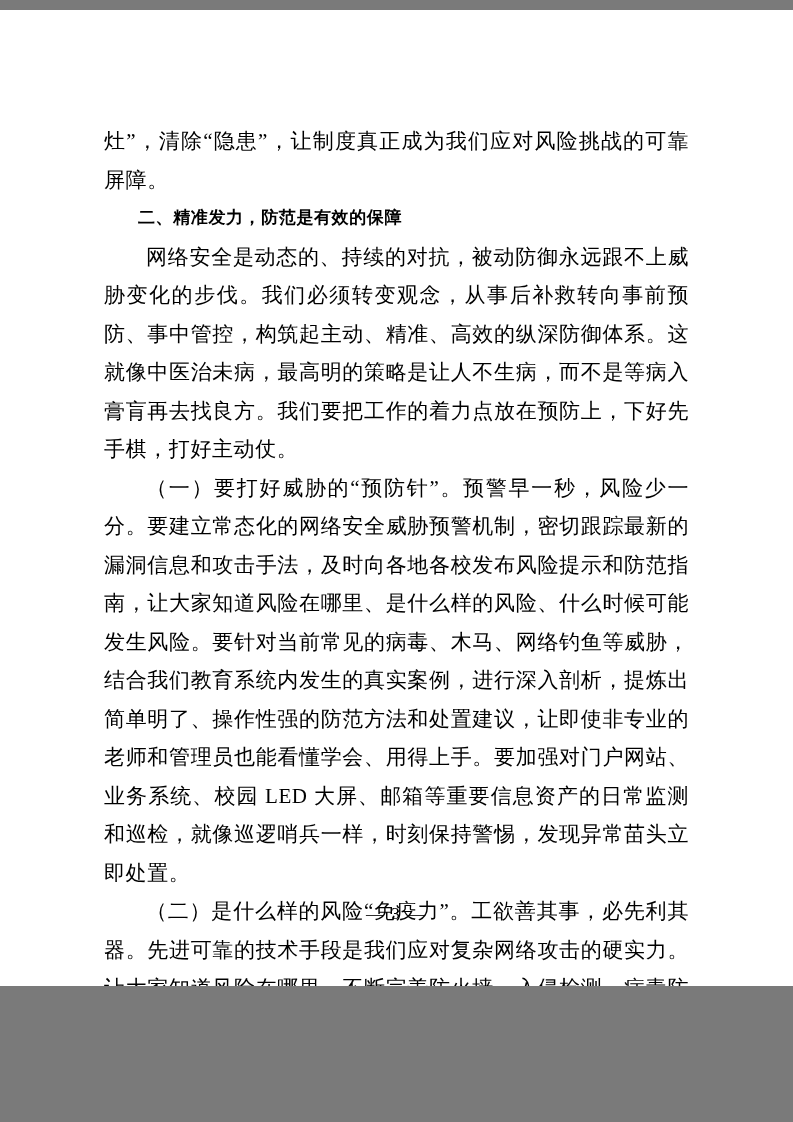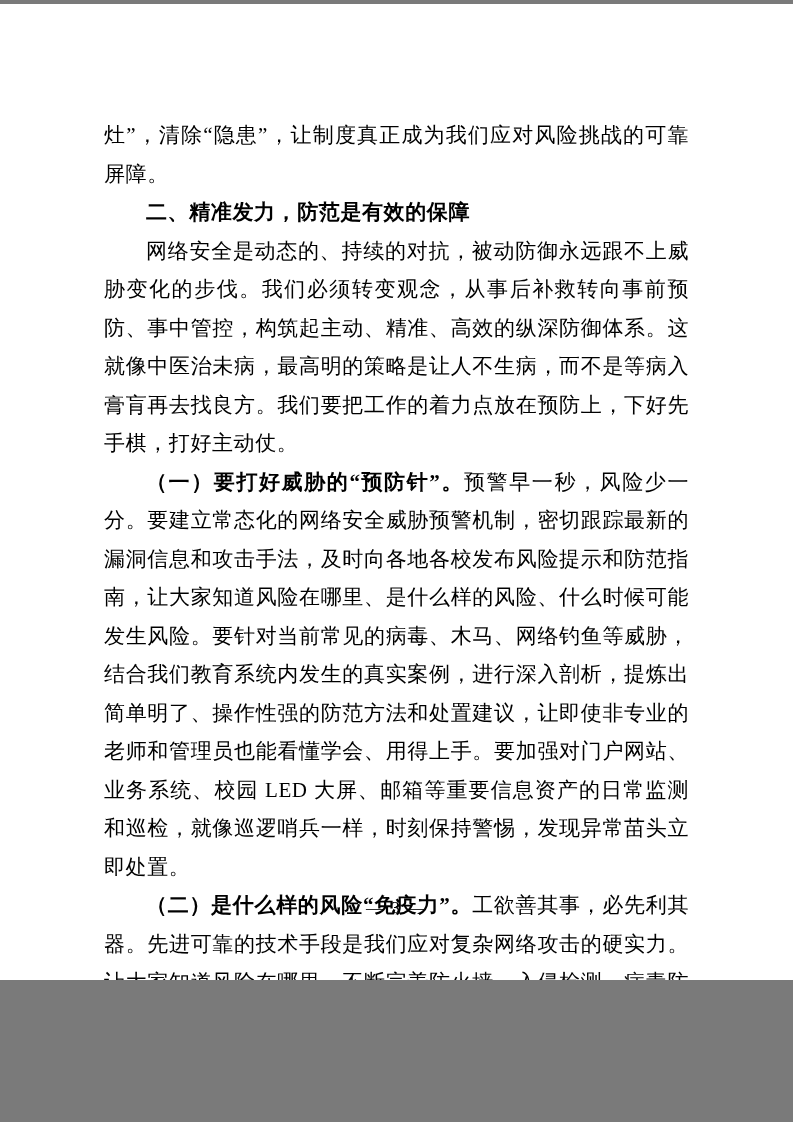--- a/index.html
+++ b/index.html
@@ -4,21 +4,21 @@
 <style>
   html, body {
     margin: 0;
     padding: 0;
     background: #7a7a7a;
   }
   .page {
     position: relative;
     width: 793px;
     height: 976px;
-    margin: 4px auto;
+    margin: 10px auto;
     background: #ffffff;
     color: #000000;
     font-family: "Liberation Serif", "DejaVu Serif", serif;
     overflow: hidden;
     box-sizing: border-box;
   }
   .content {
     position: absolute;
     top: 112px;
     left: 104px;
@@ -31,28 +31,28 @@
     text-align: justify;
     letter-spacing: 0.6px;
     word-break: break-all;
   }
   .indent {
     text-indent: 2em;
   }
   .heading {
     font-weight: bold;
     text-indent: 2em;
-    font-size: 21px;
+    font-size: 17px;
     line-height: 38.5px;
     margin: 0;
     letter-spacing: 0.6px;
     text-align: justify;
   }
   .lead {
-    font-weight: bold;
+    font-weight: normal;
   }
   .page-footer {
     position: absolute;
     bottom: 62px;
     left: 0;
     width: 100%;
     text-align: center;
     font-size: 17px;
     letter-spacing: 2px;
     color: #000000;

